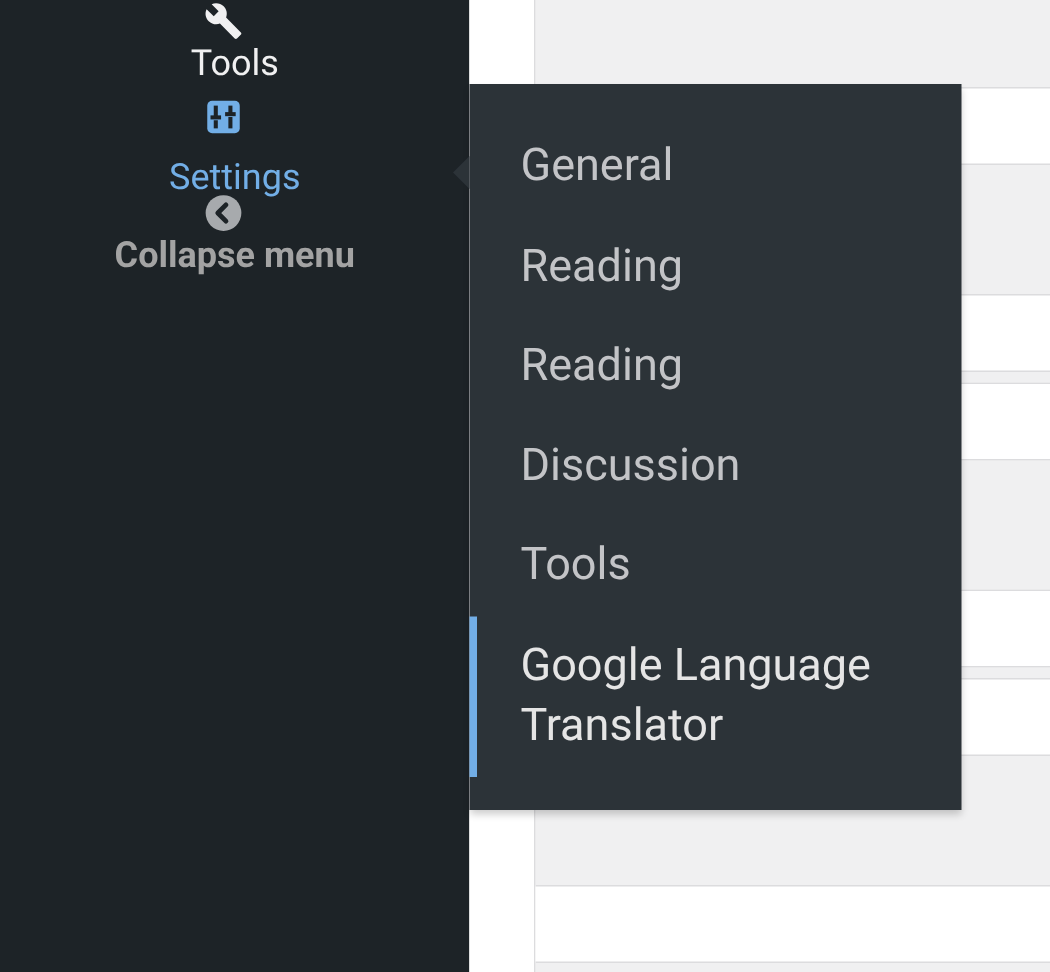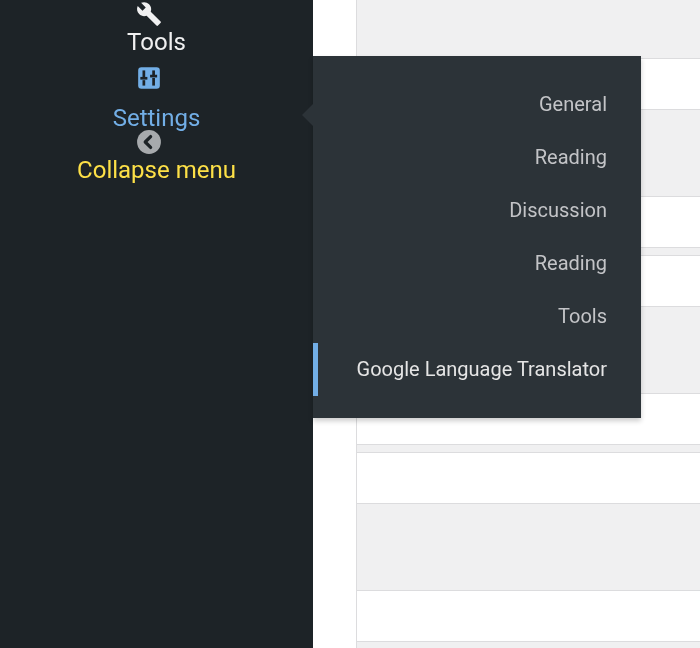--- a/index.html
+++ b/index.html
@@ -4,31 +4,31 @@
 <style>
   * { box-sizing: border-box; margin: 0; padding: 0; }
   html, body { width: 700px; height: 648px; font-family: -apple-system, BlinkMacSystemFont, "Segoe UI", Roboto, sans-serif; background: #f0f0f1; overflow: hidden; }
   .root { display: flex; width: 100%; height: 100%; position: relative; }
   .sidebar { width: 313px; background: #1d2327; height: 100%; flex-shrink: 0; }
   .sidebar-item { display: flex; align-items: center; height: 64px; padding: 0 18px; cursor: pointer; flex-direction: column; }
   .sidebar-item .icon { width: 28px; height: 28px; margin-right: 15px; display: flex; align-items: center; justify-content: center; flex-shrink: 0; }
   .sidebar-item .label { font-size: 24px; font-weight: 400; color: #f0f0f1; }
   .sidebar-item.active .label { color: #72aee6; margin-top: 12px; }
   .sidebar-item.active .icon svg { fill: #72aee6; }
-  .sidebar-item.muted .label { color: #fde047; }
+  .sidebar-item.muted .label { color: #a3a3a3; font-weight: bold; }
   .sidebar-item.muted .icon svg { fill: #a7aaad; }
   .sidebar-item.tools .icon svg { fill: #f0f0f1; }
 
   .content { flex: 1; background: #f0f0f1; position: relative; }
   .content .strip { position: absolute; left: 0; top: 0; width: 44px; height: 100%; background: #fff; border-right: 1px solid #dcdcde; }
   .content .row { position: absolute; left: 44px; right: 0; height: 52px; background: #fff; border-top: 1px solid #dcdcde; border-bottom: 1px solid #dcdcde; }
 
   .submenu { position: absolute; left: 313px; top: 56px; width: 328px; background: #2c3338; padding: 22px 0; box-shadow: 0 3px 5px rgba(0,0,0,.2); }
   .submenu-arrow { position: absolute; left: -11px; top: 48px; width: 0; height: 0; border-top: 11px solid transparent; border-bottom: 11px solid transparent; border-right: 11px solid #2c3338; }
-  .submenu-item { padding: 13px 34px; font-size: 20px; color: #c3c4c7; cursor: pointer; line-height: 1.35; text-align: right; }
+  .submenu-item { padding: 13px 34px; font-size: 30px; color: #c3c4c7; cursor: pointer; line-height: 1.35; }
   .submenu-item.current { color: #e5e5e5; border-left: 5px solid #72aee6; padding-left: 29px; }
 </style>
 </head>
 <body>
 
 <div class="root">
   <div class="sidebar">
     <div class="sidebar-item tools">
       <span class="icon">
         <svg viewBox="0 0 24 24" width="26" height="26">
@@ -69,18 +69,18 @@
     <div class="row" style="top:255px"></div>
     <div class="row" style="top:393px"></div>
     <div class="row" style="top:452px"></div>
     <div class="row" style="top:590px"></div>
   </div>
 
   <div class="submenu">
     <div class="submenu-arrow"></div>
     <div class="submenu-item"><span>General</span></div>
     <div class="submenu-item"><span>Reading</span></div>
+    <div class="submenu-item"><span>Reading</span></div>
     <div class="submenu-item"><span>Discussion</span></div>
-    <div class="submenu-item"><span>Reading</span></div>
     <div class="submenu-item"><span>Tools</span></div>
     <div class="submenu-item current"><span>Google Language Translator</span></div>
   </div>
 </div>
 
 </body></html>

